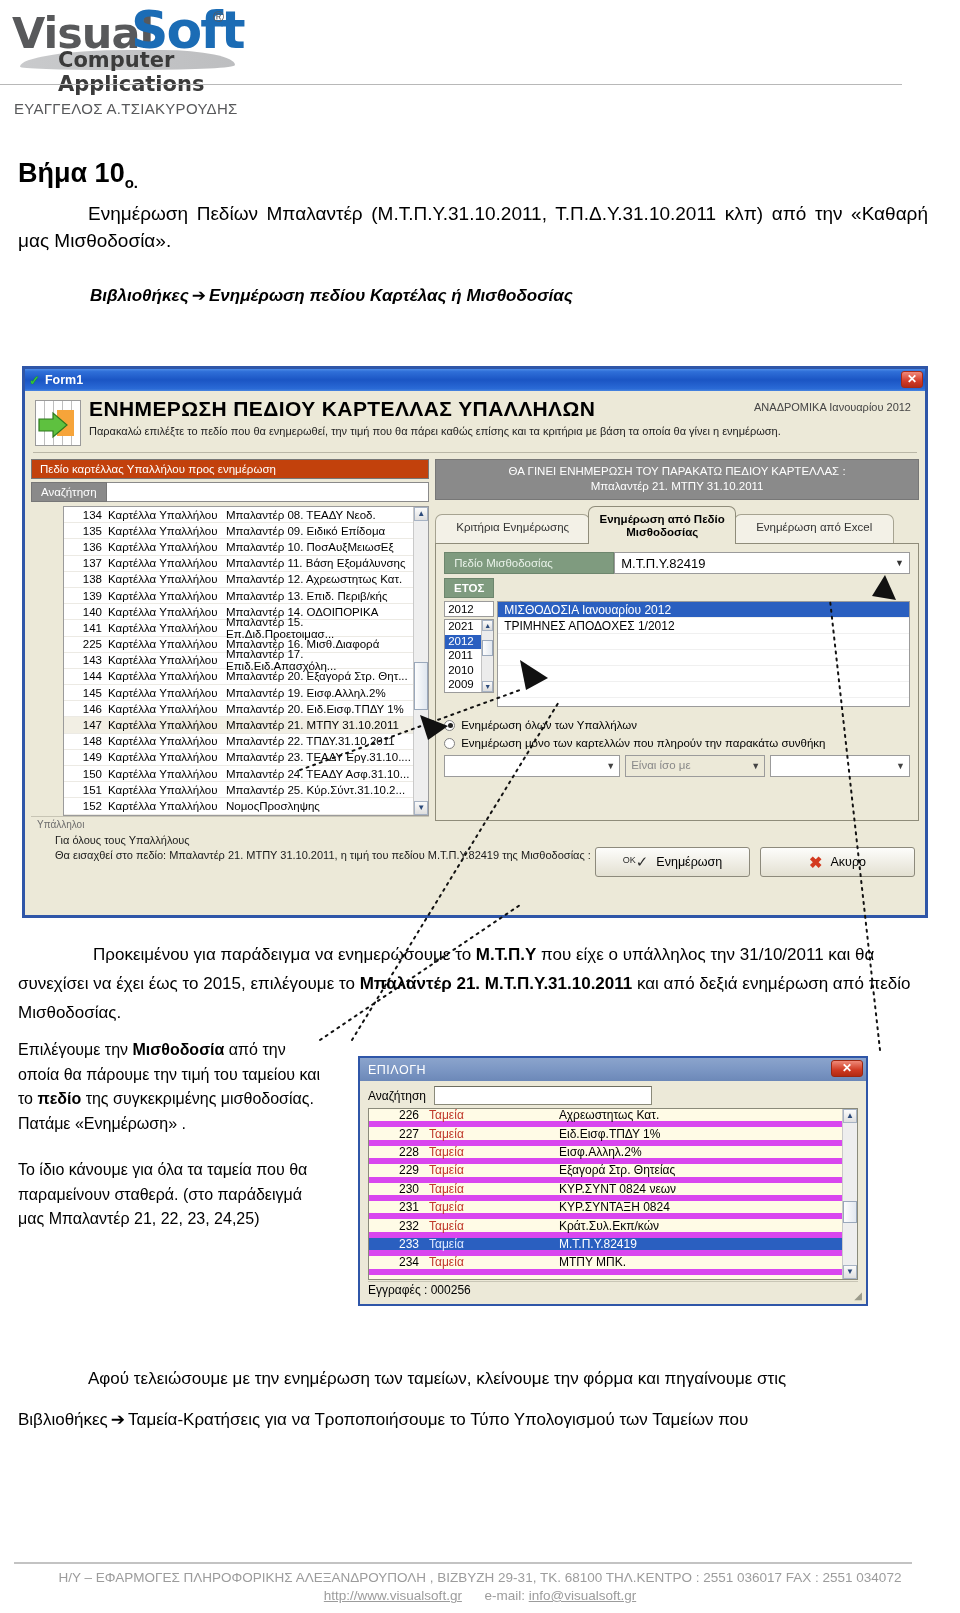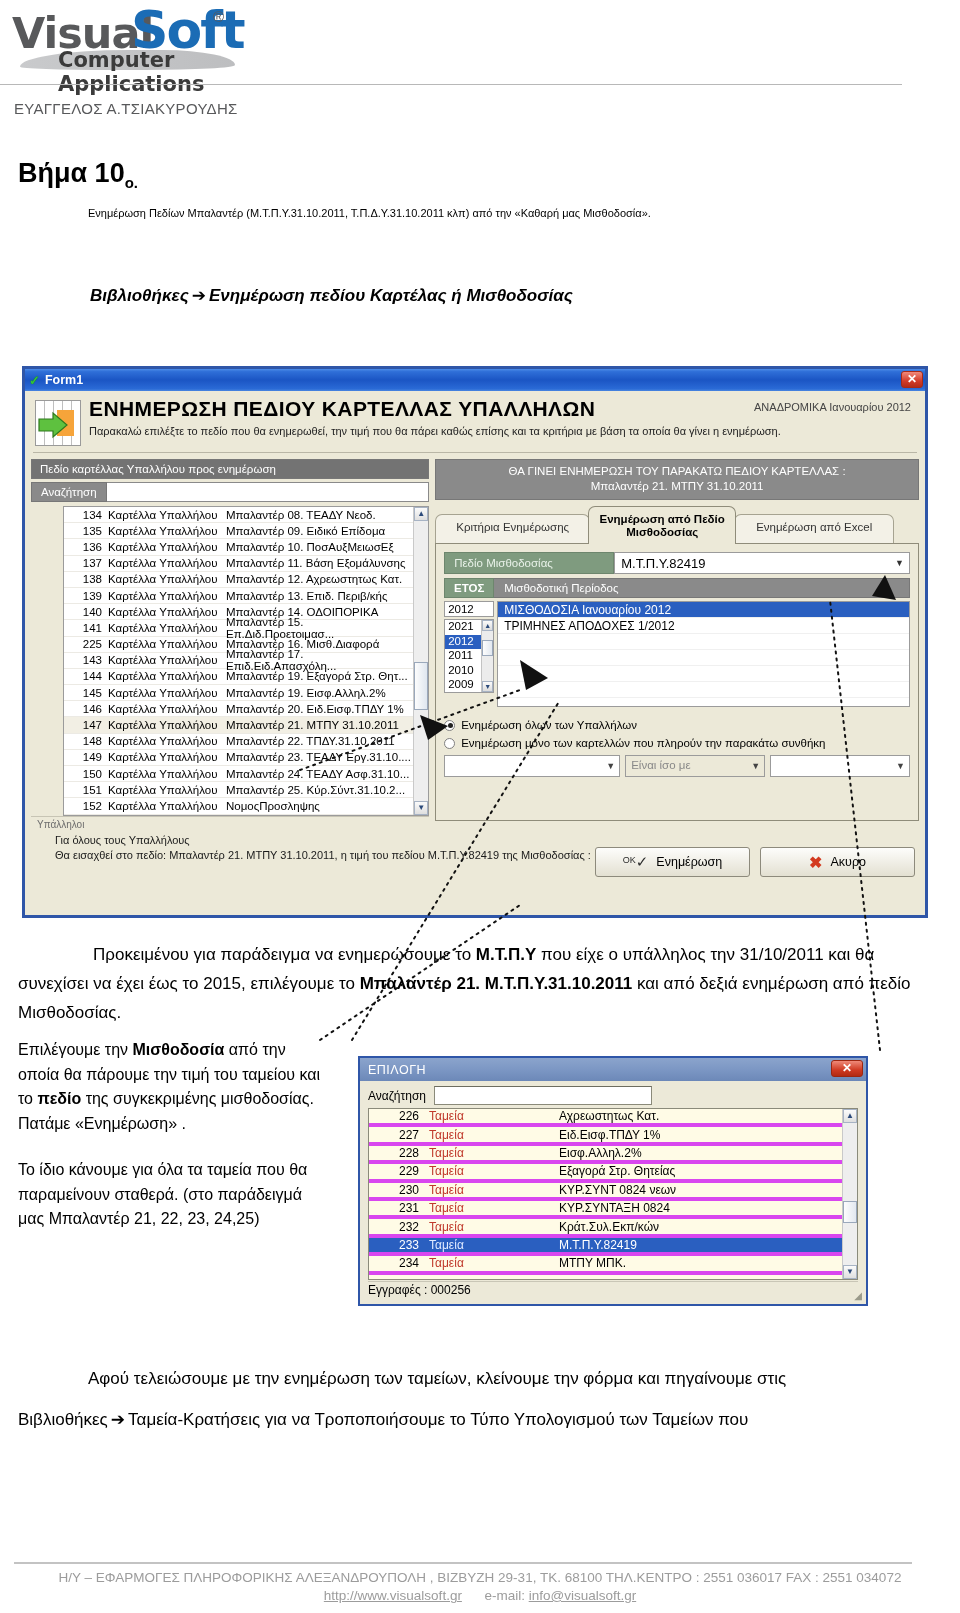--- a/index.html
+++ b/index.html
@@ -20,21 +20,21 @@
   .logo-reg { position:absolute; left:205px; top:2px; font-size:15px; color:#58595b; }
   .logo-swoosh { position:absolute; left:12px; top:44px; width:215px; height:20px;
      background: linear-gradient(to right, #c9cacc, #bdbec0); border-radius:60% 40% 50% 50% / 100% 90% 30% 20%; }
   .logo-ca { position:absolute; left:50px; top:42px; font-family:"DejaVu Sans", sans-serif; font-weight:bold; font-size:21px; color:#3b3b3b; letter-spacing:0px;}
   .logo-rule { position:absolute; left:0px; top:84px; width:902px; height:1px; background:#b8b8b8; }
   .logo-name { position:absolute; left:14px; top:100px; font-size:15px; color:#58595b; letter-spacing:0.3px; font-family:"Liberation Sans",sans-serif;}
 
   
   .step-title { position:absolute; left:18px; top:158px; font-size:27px; font-weight:bold; font-family:"Liberation Sans",sans-serif;}
   .step-title sub { font-size:15px; }
-  .para1 { position:absolute; left:18px; top:200px; width:910px; font-size:11px; line-height:27px; text-align:justify; }
+  .para1 { position:absolute; left:18px; top:200px; width:910px; font-size:19px; line-height:27px; text-align:justify; }
   .para1 .ind { display:inline-block; width:70px; }
   .path-line { position:absolute; left:90px; top:285px; font-size:17px; font-weight:bold; font-style:italic; }
   .arrow-glyph { font-style:normal; font-weight:normal; padding:0 3px; }
 
   .para2 { position:absolute; left:18px; top:940px; width:912px; font-size:17px; line-height:29px; }
   .para2 .ind { display:inline-block; width:75px; }
   .para2 b { font-weight:bold; }
 
   .sidecol { position:absolute; left:18px; top:1038px; width:312px; font-size:16px; line-height:24.5px; }
   .sidecol p { margin:0 0 22px 0; }
@@ -69,21 +69,21 @@
   .head-txt { margin-left:8px; }
   .head-title { font-size:21px; font-weight:bold; letter-spacing:0.4px; font-family:"Liberation Sans",sans-serif;}
   .head-sub { font-size:11px; margin-top:4px; color:#222; }
   .head-right { position:absolute; right:14px; top:10px; font-size:11px; color:#444; }
   .head-sep { height:1px; background:#b9b6a6; margin:2px 8px 0 8px; }
 
   .form-body { display:flex; padding:6px 6px 0 6px; gap:6px; }
 
   
   .lpanel { width:400px; }
-  .gray-hdr { background:#737373; color:#fff; font-size:11.5px; padding:3px 8px; border:1px solid #777; }
+  .gray-hdr { background:#c2410c; color:#fff; font-size:11.5px; padding:3px 8px; border:1px solid #777; }
   .search-row { display:flex; margin-top:3px; }
   .search-lbl { background:#8a8a8a; color:#fff; font-size:11.5px; padding:3px 9px; border:1px solid #777; }
   .search-inp { flex:1; background:#fff; border:1px solid #8a8a8a; border-left:none; }
   .lgrid { margin-top:4px; height:310px; border:1px solid #9b9b9b; background:#fff; position:relative; display:flex;margin-left:32px; }
   .lgrid-rows { flex:1; overflow:hidden; }
   .lrow { display:flex; font-size:11.5px; height:16.2px; align-items:center; border-bottom:1px solid #eceae4;}
   .lrow.sel { background:#f2efe4; }
   .lrow .c1 { width:44px; text-align:right; padding-right:6px; }
   .lrow .c2 { width:118px; }
   .lrow .c3 { flex:1; }
@@ -149,21 +149,21 @@
   .dlg { position:absolute; left:358px; top:1056px; width:510px; height:250px; border:2px solid #2f56a8; background:#ece9d8; }
   .dlg-tbar { height:23px; background:linear-gradient(to bottom,#8ba4cc 0%, #7c97c4 50%, #6c88b8 100%); display:flex; align-items:center; padding-left:8px; position:relative;}
   .dlg-title { color:#fff; font-size:12.5px; letter-spacing:0.5px; }
   .dlg-close { position:absolute; right:3px; top:2px; width:32px; height:17px; background:linear-gradient(to bottom,#ef8a79,#cf3a22 60%,#b22a12);
      border:1px solid #9d2610; border-radius:3px; color:#fff; font-size:12px; font-weight:bold; text-align:center; line-height:15px;}
   .dlg-search { display:flex; align-items:center; padding:5px 8px 3px 8px; }
   .dlg-search .lbl { font-size:12px; margin-right:8px; }
   .dlg-search .inp { width:218px; height:19px; background:#fff; border:1px solid #8a8a7a; border-top-color:#6d6d60;}
   .dlg-grid { margin:0 8px; border:1px solid #8a8a7a; background:#fffbe6; height:172px; display:flex; }
   .dlg-rows { flex:1; }
-  .drow { display:flex; font-size:12px; height:18.4px; align-items:center; border-bottom:4px solid #d946ef; }
+  .drow { display:flex; font-size:12px; height:18.4px; align-items:center; border-bottom:6px solid #d946ef; }
   .drow .d1 { width:60px; text-align:right; padding-right:10px; }
   .drow .d2 { width:130px; color:#c0392b; }
   .drow .d3 { flex:1; }
   .drow.sel { background:#2a5fc0; color:#fff; }
   .drow.sel .d2 { color:#dfe9ff; }
   .dscroll { width:15px; background:#eeeeee; border-left:1px solid #c9c9c9; position:relative;}
   .ds-btn { height:14px; background:linear-gradient(to bottom,#fbfbfb,#dfdfdf); border:1px solid #a7b3c4; font-size:8px; text-align:center; color:#2b4a7a; line-height:12px;}
   .ds-btn.bot { position:absolute; bottom:0; left:0; right:0; }
   .ds-thumb { position:absolute; top:92px; left:0; right:0; height:22px; background:linear-gradient(to right,#fdfdfd,#e2e8f0); border:1px solid #9aa8bb;}
   .dlg-status { position:absolute; left:8px; right:8px; bottom:5px; height:18px; background:#ece9d8; border-top:1px solid #c9c6b6; font-size:12px; padding-top:1px;}
@@ -271,21 +271,21 @@
               <span class="c3">Μπαλαντέρ 16. Μισθ.Διαφορά</span>
             </div>
             <div class="lrow">
               <span class="c1">143</span>
               <span class="c2">Καρτέλλα Υπαλλήλου</span>
               <span class="c3">Μπαλαντέρ 17. Επιδ.Ειδ.Απασχόλη...</span>
             </div>
             <div class="lrow">
               <span class="c1">144</span>
               <span class="c2">Καρτέλλα Υπαλλήλου</span>
-              <span class="c3">Μπαλαντέρ 19. Εξαγορά Στρ. Θητ...</span>
+              <span class="c3">Μπαλαντέρ 20. Εξαγορά Στρ. Θητ...</span>
             </div>
             <div class="lrow">
               <span class="c1">145</span>
               <span class="c2">Καρτέλλα Υπαλλήλου</span>
               <span class="c3">Μπαλαντέρ 19. Εισφ.Αλληλ.2%</span>
             </div>
             <div class="lrow">
               <span class="c1">146</span>
               <span class="c2">Καρτέλλα Υπαλλήλου</span>
               <span class="c3">Μπαλαντέρ 20. Ειδ.Εισφ.ΤΠΔΥ 1%</span>
@@ -347,21 +347,20 @@
         <div class="fld-row">
           <div class="fld-lbl">Πεδίο Μισθοδοσίας</div>
           <div class="fld-val">
             <span>Μ.Τ.Π.Υ.82419</span>
             <span class="fld-caret">▼</span>
           </div>
         </div>
 
         <div class="hdr-row2">
           <div class="etos-lbl">ΕΤΟΣ</div>
-          <div class="misth-lbl">Μισθοδοτική Περίοδος</div>
         </div>
 
         <div class="two-col">
           <div class="yearbox">
             <div class="year-top">2012</div>
             <div class="year-list">
               <div class="ylist-items" id="year-rows">
                   <div class="yitem">2021</div>
                   <div class="yitem sel">2012</div>
                   <div class="yitem">2011</div>

